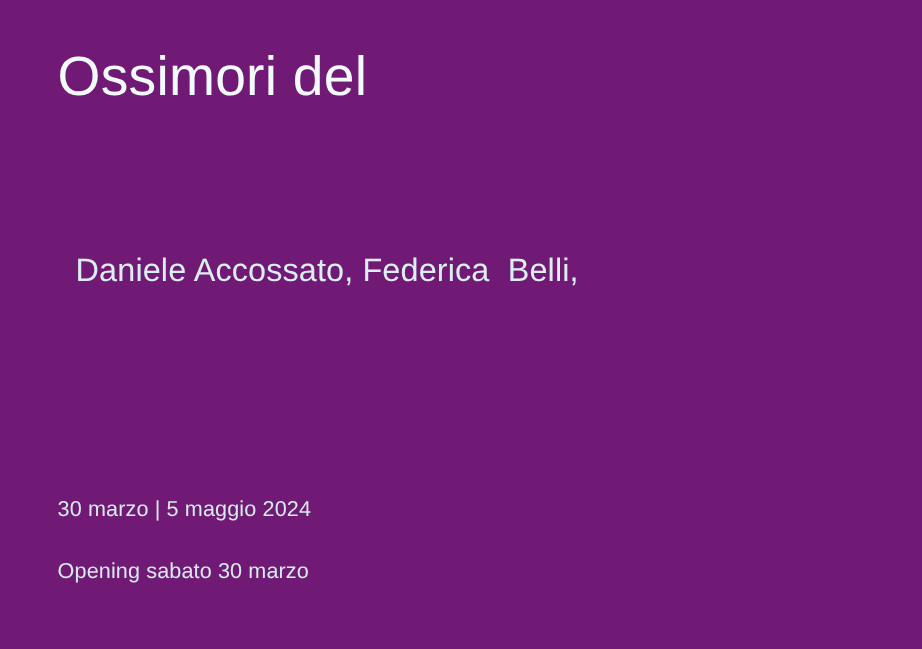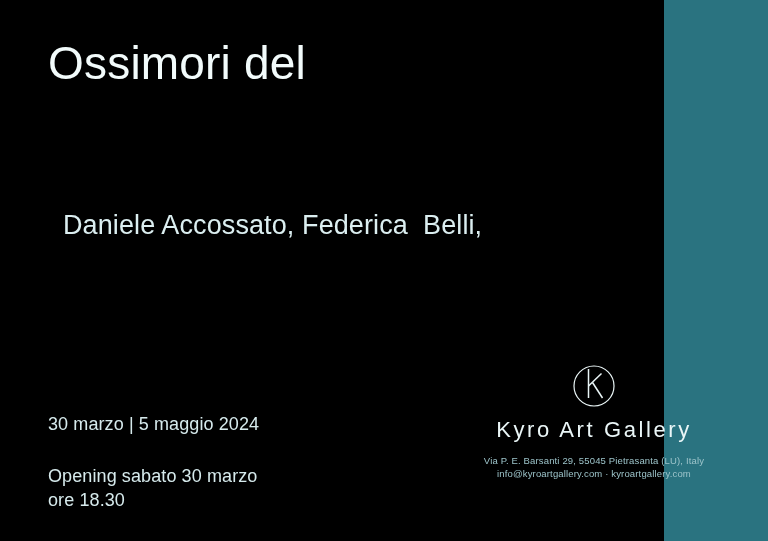--- a/index.html
+++ b/index.html
@@ -9,23 +9,23 @@
   body {
     width: 768px;
     height: 541px;
     overflow: hidden;
     font-family: "Liberation Sans", sans-serif;
     background: #2a7380;
   }
 
   .poster {
     position: relative;
-    width: 664px;
+    width: 768px;
     height: 541px;
-    background: #000000;
+    background: #701a75;
     box-sizing: border-box;
   }
 
   
   .title-block {
     position: absolute;
     left: 48px;
     top: 36px;
     width: 540px;
   }
@@ -142,30 +142,16 @@
   </div>
 
   <div class="artists-block">
     <div class="artist-line">Daniele Accossato, Federica  Belli,</div>
   </div>
 
 
   <div class="dates-block">
     <div class="dates-main">30 marzo | 5 maggio 2024</div>
     <div class="dates-sub">Opening sabato 30 marzo</div>
-    <div class="dates-sub">ore 18.30</div>
   </div>
 
-  <div class="gallery-block">
-    <svg class="logo-mark" viewBox="0 0 50 50">
-      <circle cx="25" cy="26" r="20" fill="none" stroke="#eaf6f7" stroke-width="1.2"></circle>
-      <g fill="none" stroke="#eaf6f7" stroke-width="1.5" stroke-linecap="butt">
-        <line x1="19.5" y1="9" x2="19.5" y2="38"></line>
-        <line x1="19.5" y1="26" x2="32.5" y2="13.5"></line>
-        <line x1="23.5" y1="22.5" x2="33.5" y2="38"></line>
-      </g>
-    </svg>
-    <div class="gallery-name">Kyro Art Gallery</div>
-    <div class="gallery-address">Via P. E. Barsanti 29, 55045 Pietrasanta (LU), Italy</div>
-    <div class="gallery-contact">info@kyroartgallery.com · kyroartgallery.com</div>
-  </div>
 
 </div>
 
 </body></html>

